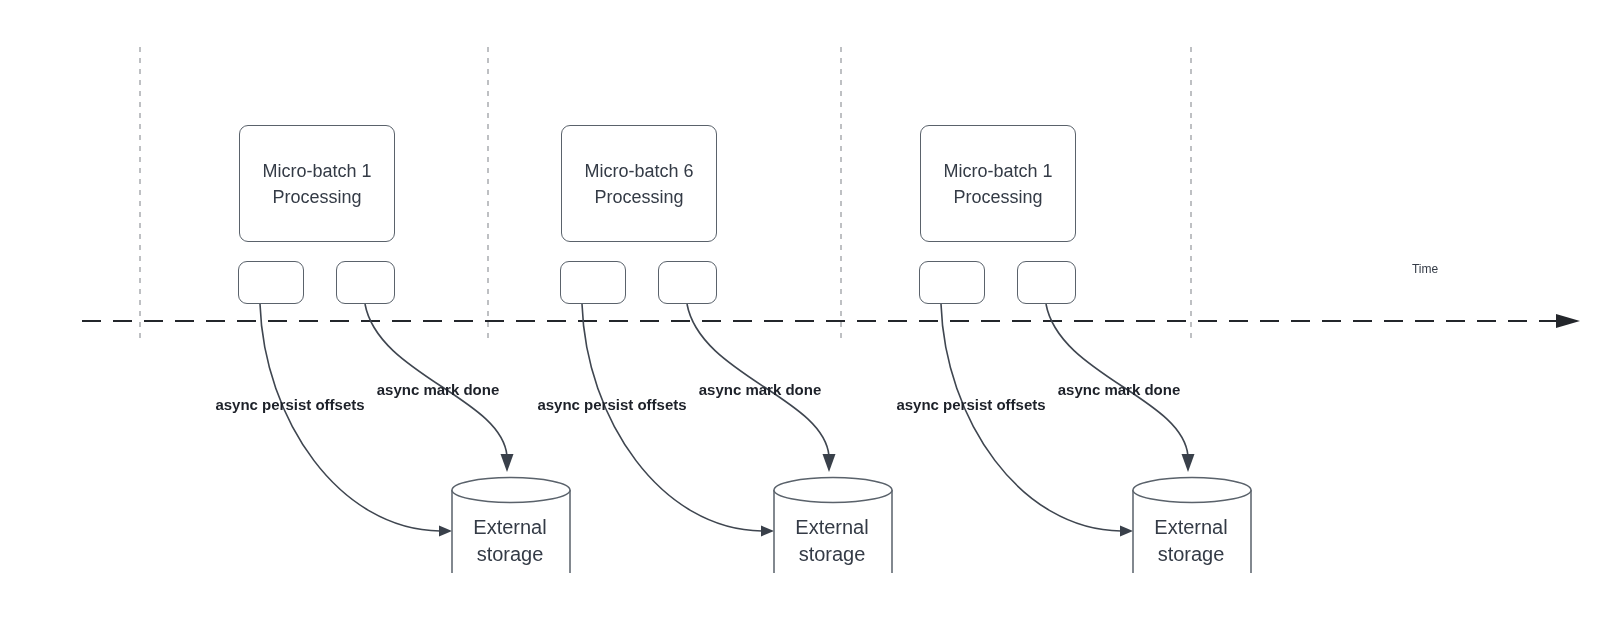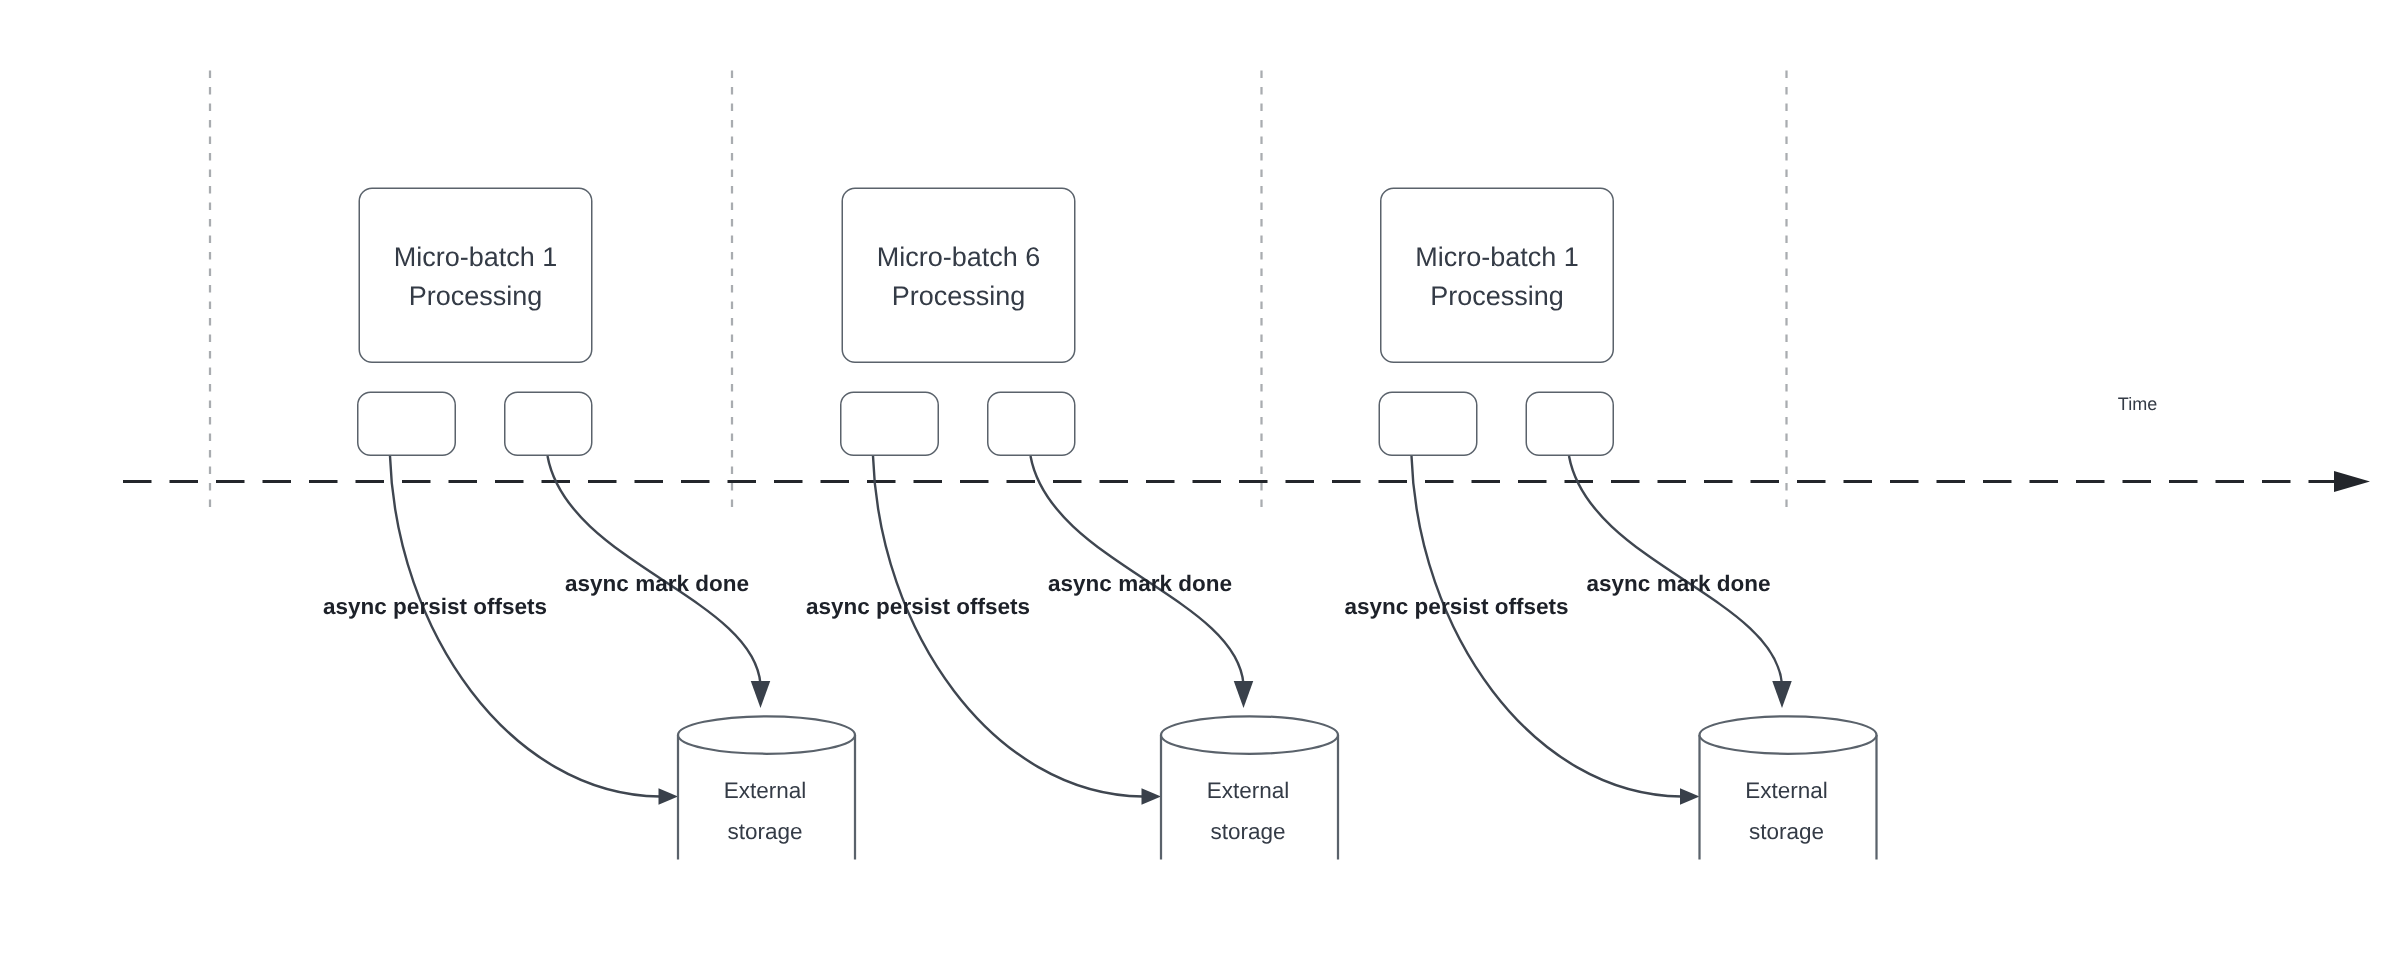--- a/index.html
+++ b/index.html
@@ -62,21 +62,21 @@
     white-space: nowrap;
   }
   .lbl.persist { left: 290px; top: 396px; }
   .lbl.markdone { left: 438px; top: 381px; }
 
   .storage-text {
     position: absolute;
     left: 510px; top: 514px;
     transform: translateX(-50%);
     text-align: center;
-    font-size: 15px; line-height: 27px;
+    font-size: 20px; line-height: 27px;
     color: var(--shape_text);
     white-space: nowrap;
   }
   .time-label {
     position: absolute;
     left: 1386px; top: 262px;
     transform: translateX(-50%);
     font-size: 12px;
     color: var(--shape_text);
     white-space: nowrap;

